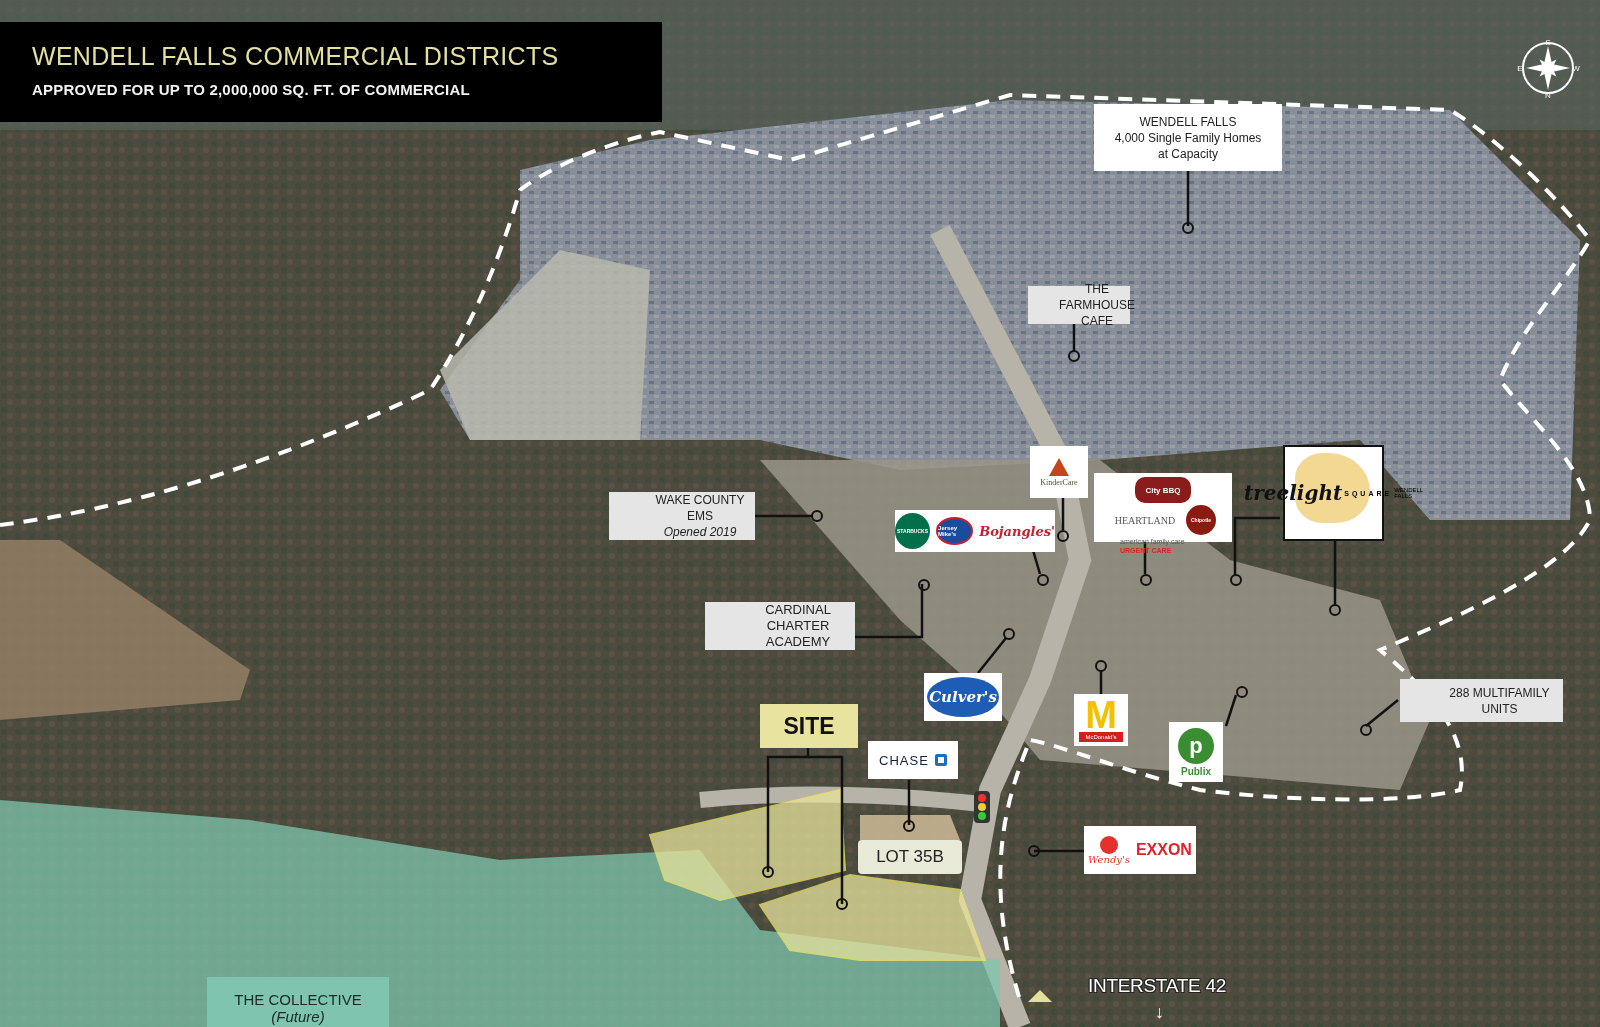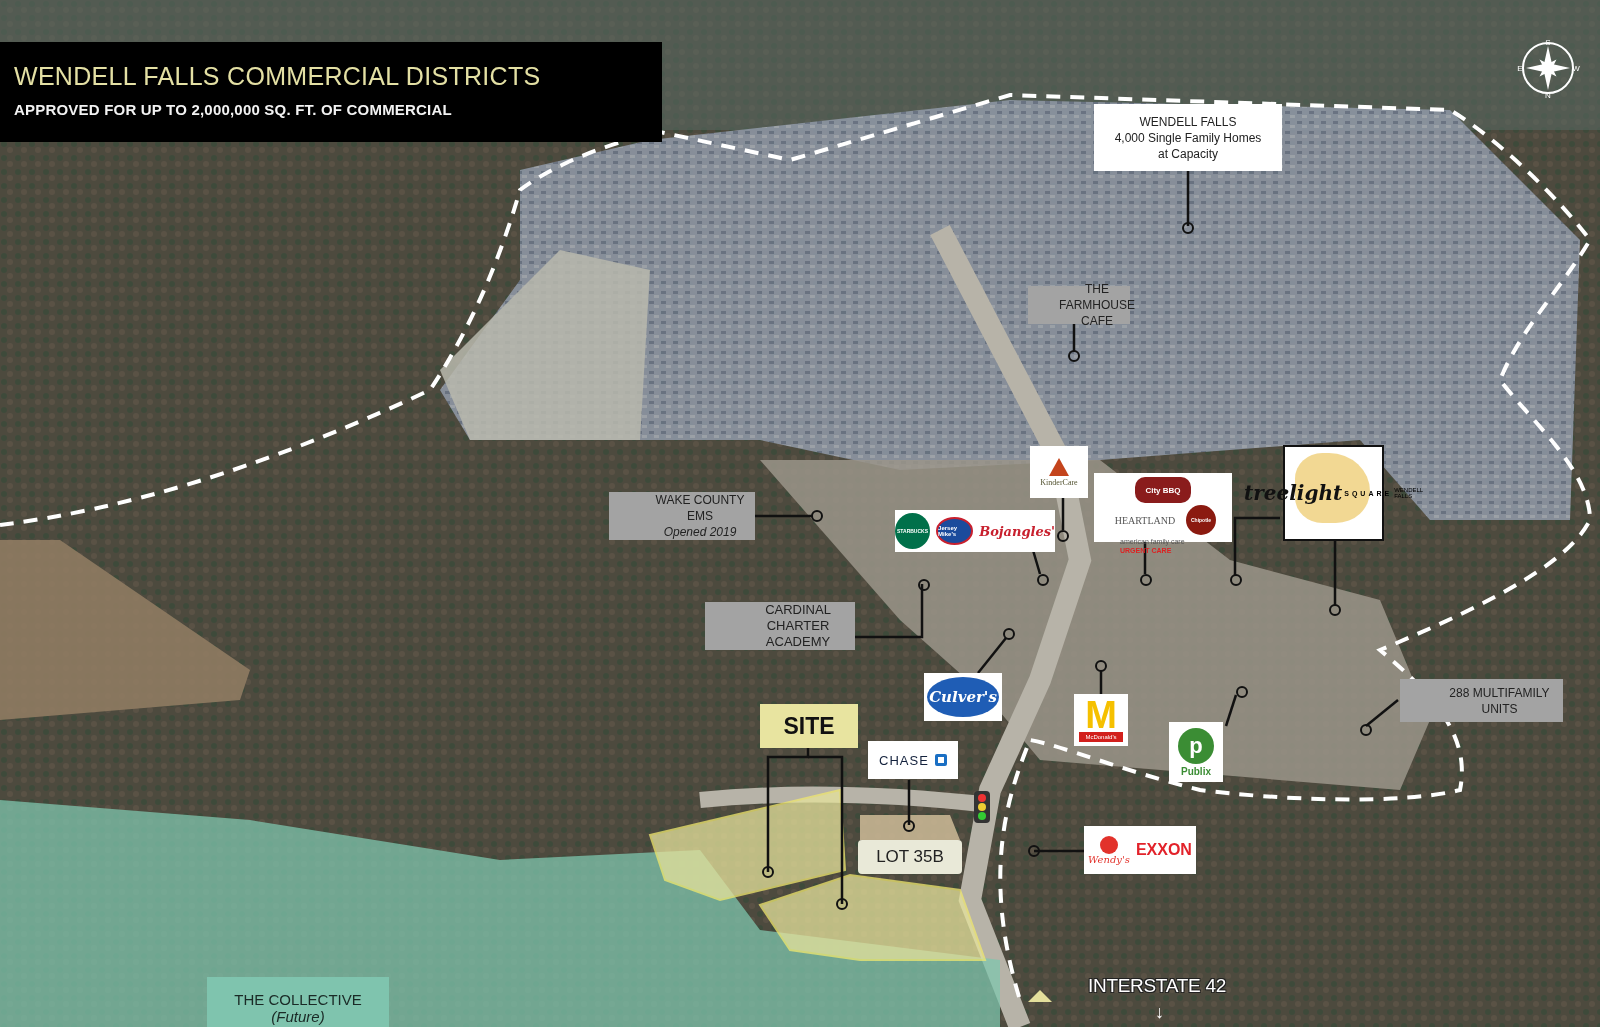--- a/index.html
+++ b/index.html
@@ -4,31 +4,31 @@
 <style>
   * { box-sizing: border-box; margin: 0; padding: 0; }
   html, body { width: 1600px; height: 1027px; overflow: hidden; background: #3b3a33; }
   body { font-family: "Liberation Sans", sans-serif; position: relative; }
 
   #map { position: absolute; left: 0; top: 0; width: 1600px; height: 1027px; overflow: hidden; }
   #map svg.terrain { position: absolute; left: 0; top: 0; }
 
   .title-box {
     position: absolute; left: 0; top: 22px; width: 662px; height: 100px;
-    background: #000; padding: 18px 14px; margin-top: 20px;
+    background: #000; padding: 18px 32px;
   }
   .title-box .t1 { color: #e4e0a4; font-size: 25px; letter-spacing: 0.3px; line-height: 32px; }
   .title-box .t2 { color: #f2f2f2; font-size: 15px; font-weight: bold; margin-top: 9px; letter-spacing: 0.2px; }
 
   .callout {
     position: absolute; color: #222; text-align: center;
     font-size: 12px; line-height: 16px; display: flex; flex-direction: column;
     align-items: center; justify-content: center;
   }
-  .callout.mint { background: #a3a3a3; padding-left: 36px; }
+  .callout.mint { background: #e5e5e5; padding-left: 36px; }
   .callout.white { background: #ffffff; }
   .callout .sub { font-style: italic; }
 
   .logo-box { position: absolute; background: #fff; display: flex; align-items: center; justify-content: center; gap: 6px; }
   .logo { display: inline-flex; align-items: center; justify-content: center; font-weight: bold; }
 
   .pin { position: absolute; width: 12px; height: 12px; border: 2.5px solid #111; border-radius: 50%; background: transparent; }
 
   .site-label {
     position: absolute; left: 760px; top: 704px; width: 98px; height: 44px;

